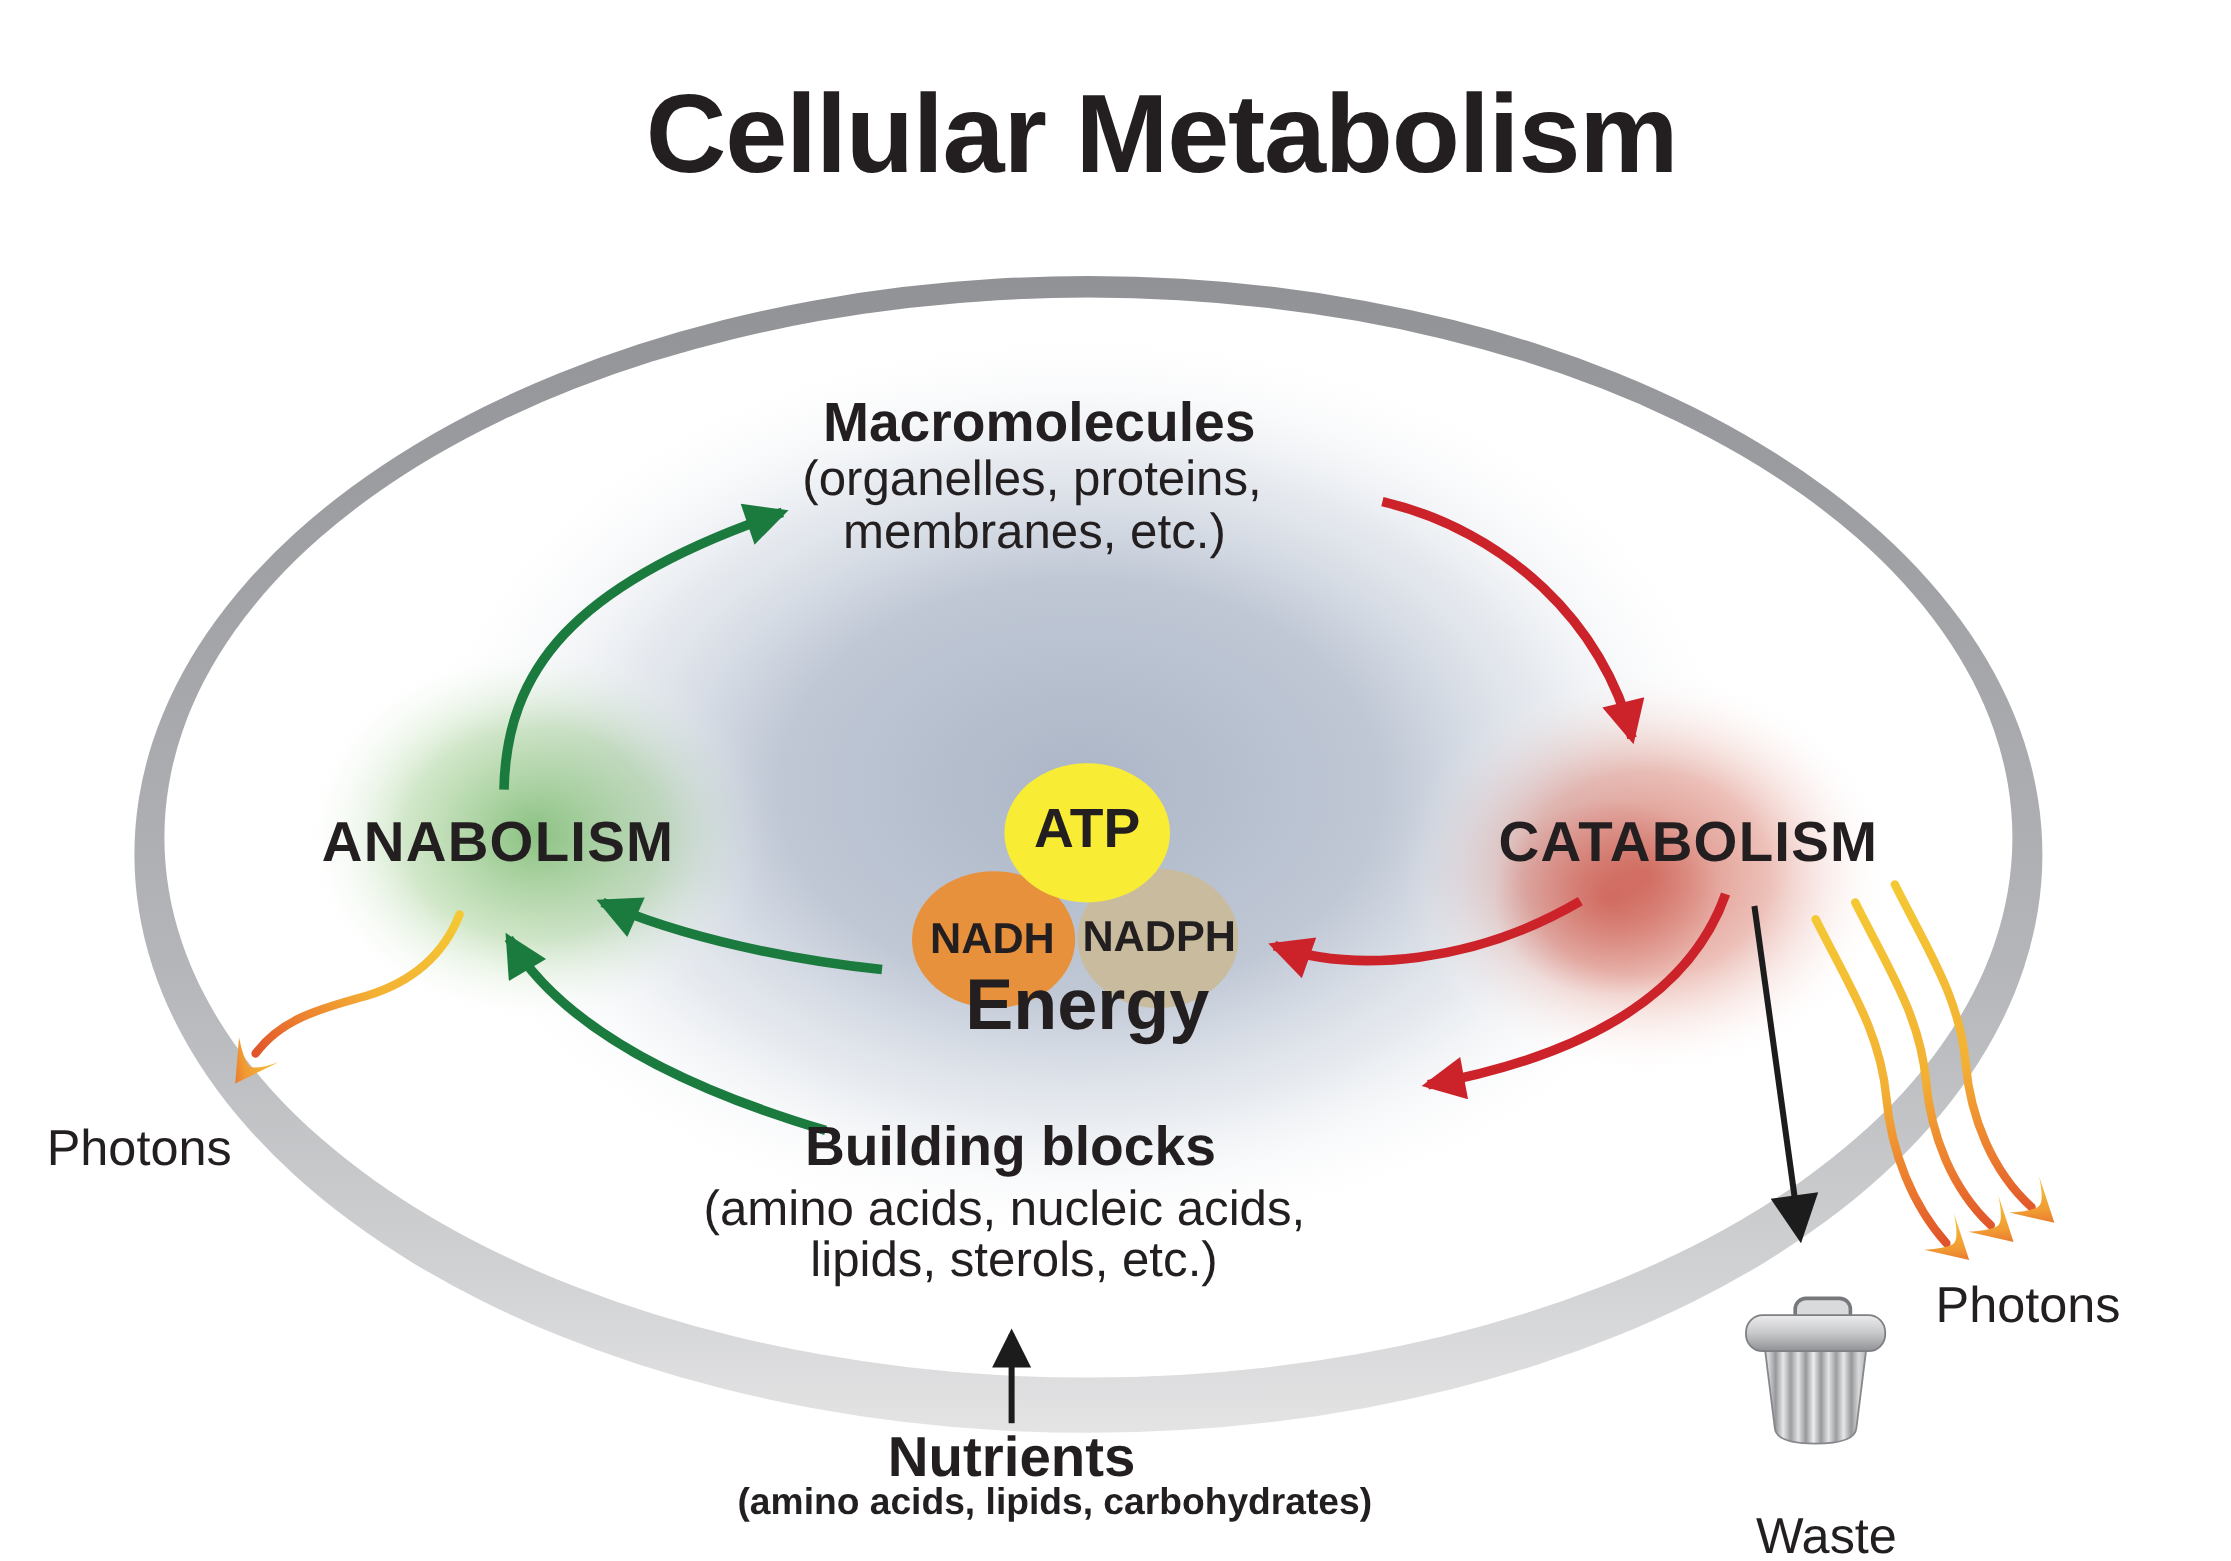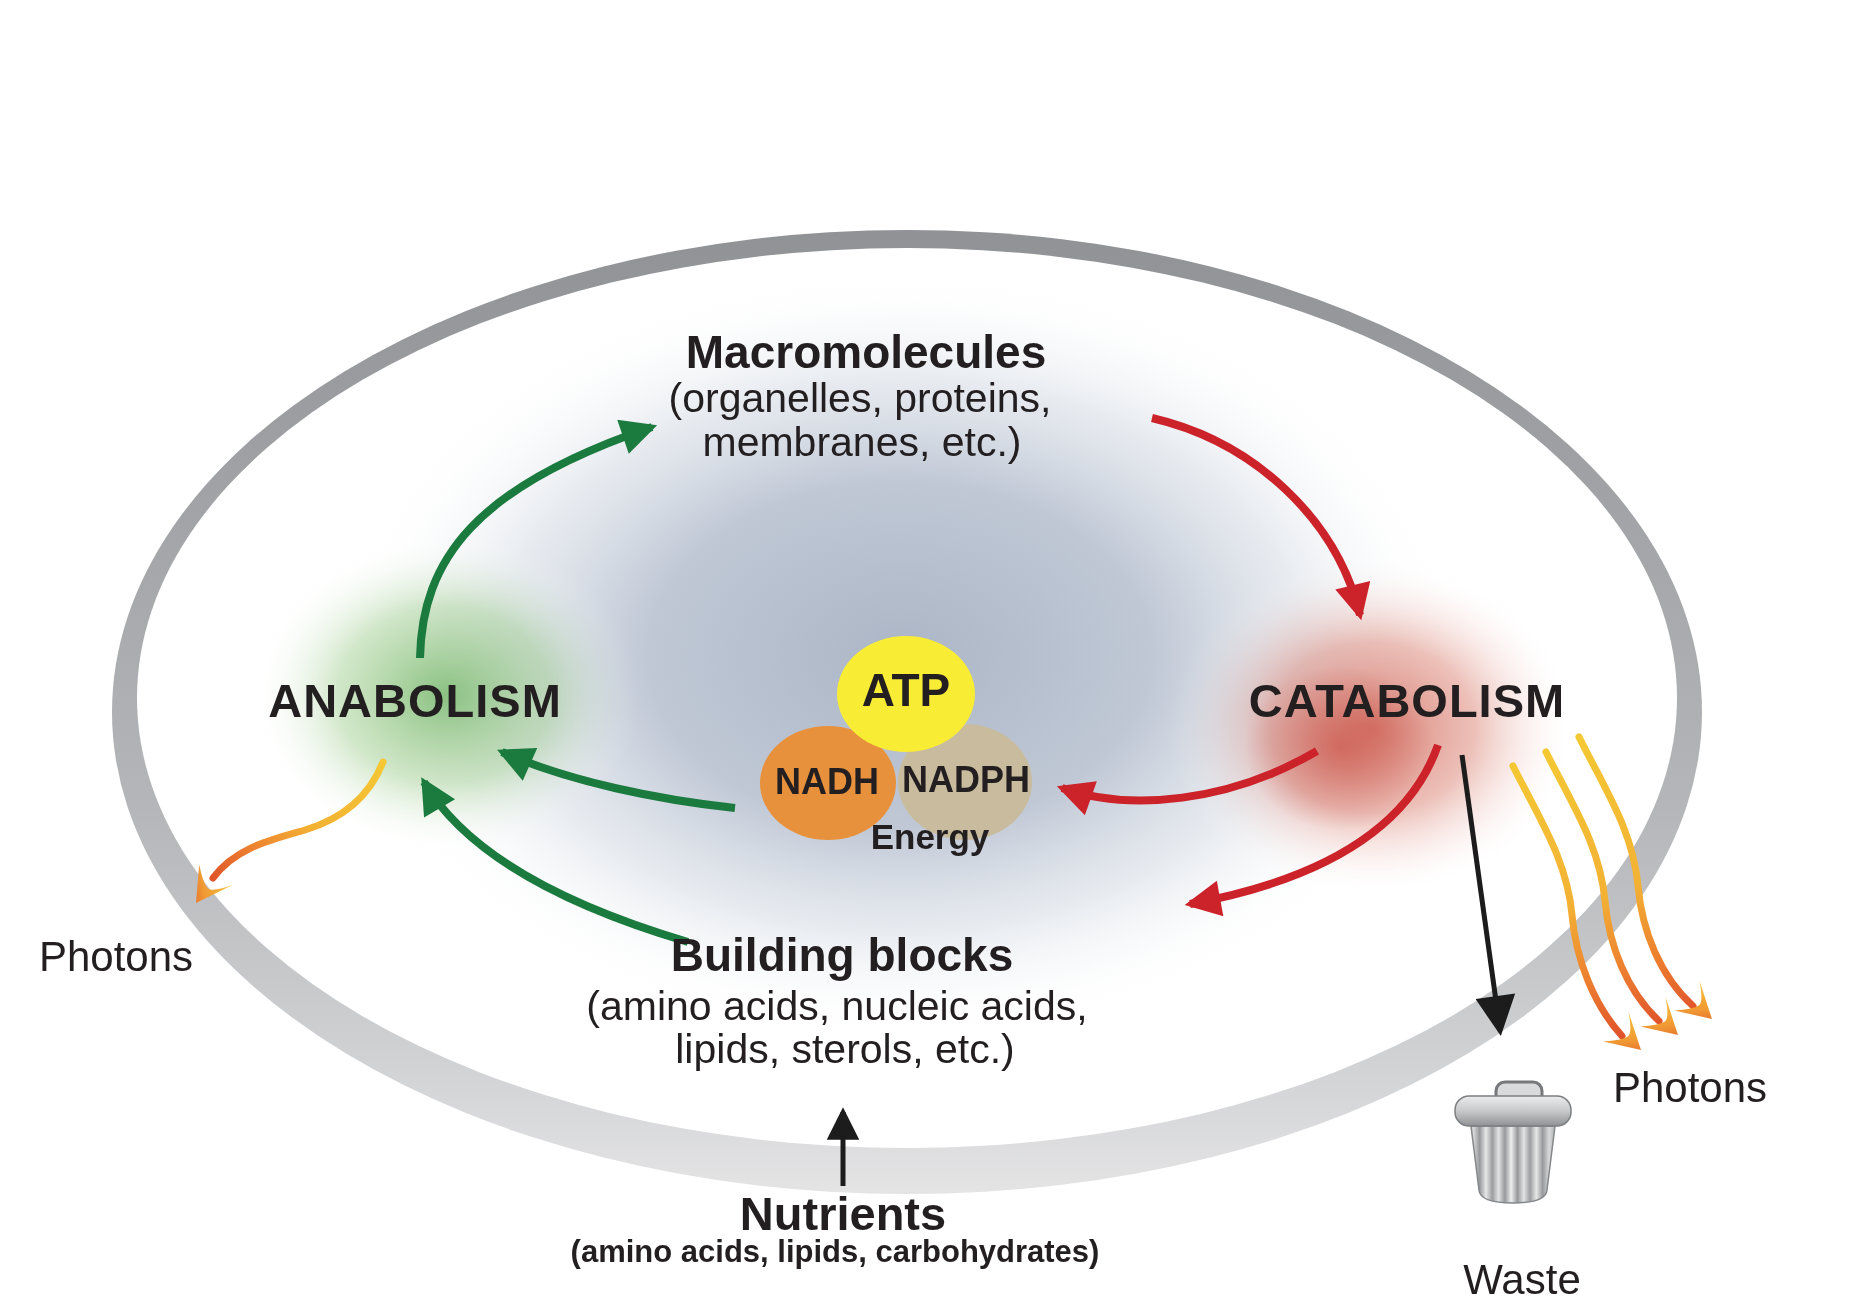--- a/index.html
+++ b/index.html
@@ -8,25 +8,25 @@
     font-family:"Liberation Sans","DejaVu Sans",sans-serif;color:#231f20;
   }
   .stage svg{position:absolute;left:0;top:0;}
   .lbl{position:absolute;transform:translate(-50%,-50%);white-space:nowrap;line-height:1.05;text-align:center;}
   .b{font-weight:700;}
   .sb{font-weight:600;}
   .title{font-size:93px;font-weight:700;letter-spacing:-1px;}
   .h46{font-size:46px;}
   .h47{font-size:47px;letter-spacing:1px;}
   .sub41{font-size:41px;}
-  .sub31{font-size:31px;}
+  .sub31{font-size:31px;margin-left:44px;}
   .plain42{font-size:42px;}
   .atp-t{font-size:46px;font-weight:700;}
   .nad-t{font-size:36px;font-weight:600;text-align:center;}
-  .energy-t{font-size:35px;font-weight:700;margin-left:24px;}
+  .energy-t{font-size:60px;font-weight:700;}
 </style>
 </head>
 <body>
 
 <div class="stage">
 
   <svg width="1859" height="1301" viewBox="0 0 1859 1301">
     <defs>
       <linearGradient id="ringGrad" gradientUnits="userSpaceOnUse" x1="0" y1="230" x2="0" y2="1194">
         <stop offset="0" stop-color="#909295"></stop>
@@ -147,20 +147,21 @@
     <path d="M 1462 755 L 1500 1030" fill="none" stroke="#1c1c1c" stroke-width="5" marker-end="url(#mBlackBig)"></path>
     <path d="M 843 1186 L 843 1112" fill="none" stroke="#1c1c1c" stroke-width="5" marker-end="url(#mBlackSlim)"></path>
 
     <g>
       <rect x="1496" y="1082" width="46" height="22" rx="9" fill="#d9dadb" stroke="#77787b" stroke-width="3"></rect>
       <path d="M 1471 1126 L 1555 1126 L 1547 1190 Q 1546 1203 1513 1203 Q 1480 1203 1479 1190 Z" fill="url(#bodyGrad)" stroke="#85878a" stroke-width="1.5"></path>
       <rect x="1455" y="1096" width="116" height="30" rx="14" fill="url(#lidGrad)" stroke="#7d7f82" stroke-width="1.5"></rect>
     </g>
   </svg>
 
+  <div class="lbl title" style="left:968px;top:112px;">Cellular Metabolism</div>
 
   <div class="lbl h46 b" style="left:866px;top:352px;">Macromolecules</div>
   <div class="lbl sub41" style="left:860px;top:399px;">(organelles, proteins,</div>
   <div class="lbl h47 b" style="left:415px;top:701px;">ANABOLISM</div>
 
   <div class="lbl sub41" style="left:862px;top:443px;">membranes, etc.)</div>
   <div class="lbl h47 b" style="left:1407px;top:701px;">CATABOLISM</div>
 
   <div class="lbl atp-t" style="left:906px;top:690px;">ATP</div>
   <div class="lbl nad-t" style="left:827px;top:782px;">NADH</div>

